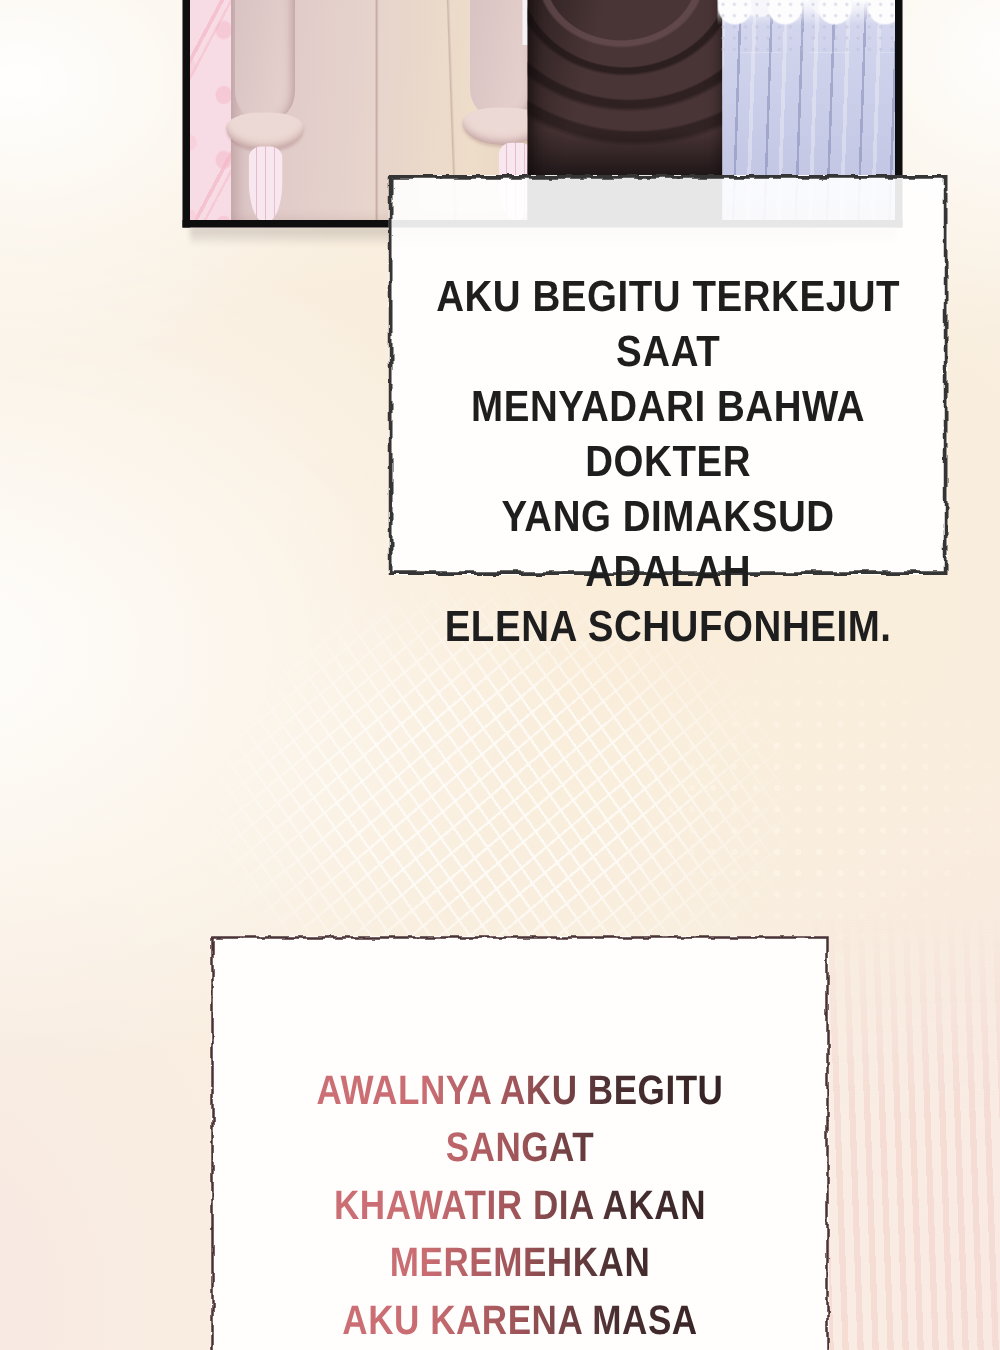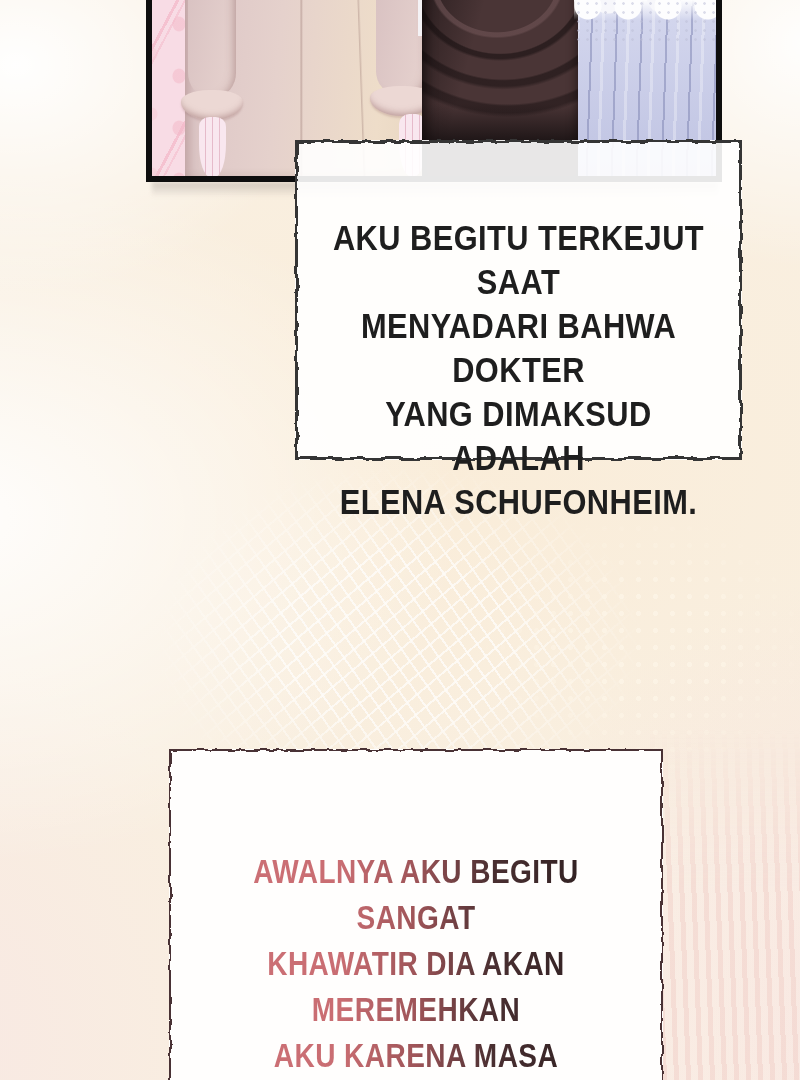--- a/index.html
+++ b/index.html
@@ -113,21 +113,21 @@
       radial-gradient(circle at 14px 16px, #fdfdfe 13px, rgba(253,253,254,0) 14px),
       radial-gradient(circle at 34px 6px, #f7f7fb 17px, rgba(247,247,251,0) 18px),
       linear-gradient(180deg, #fdfdfe 0 10px, rgba(253,253,254,0) 30px);
     background-size:9px 9px, 40px 52px, 56px 52px, auto;
     background-repeat:repeat, repeat-x, repeat-x, no-repeat;
   }
 
   
   .nbox{position:absolute; box-sizing:border-box; z-index:5;}
   .nbox .frame{position:absolute; inset:0; pointer-events:none; filter:url(#rough);}
-  .nbox.top{left:295px; top:140px; width:447px; height:320px; background:rgba(255,255,255,.9);}
+  .nbox.top{left:311px; top:140px; width:447px; height:320px; background:rgba(255,255,255,.9);}
   .nbox.top .frame{border:3px solid #343434;}
   .nbox.bottom{left:169px; top:749px; width:494px; height:340px; background:#fffefd;}
   .nbox.bottom .frame{border:2px solid #4a3335;}
   .ntext{
     position:absolute; left:0; right:0; text-align:center;
     font-weight:bold; white-space:pre-line; letter-spacing:.5px;
   }
   .nbox.top .ntext{
     top:76px; font-size:35px; line-height:44px; color:#1e1e1e; transform:scaleX(.88);
   }

